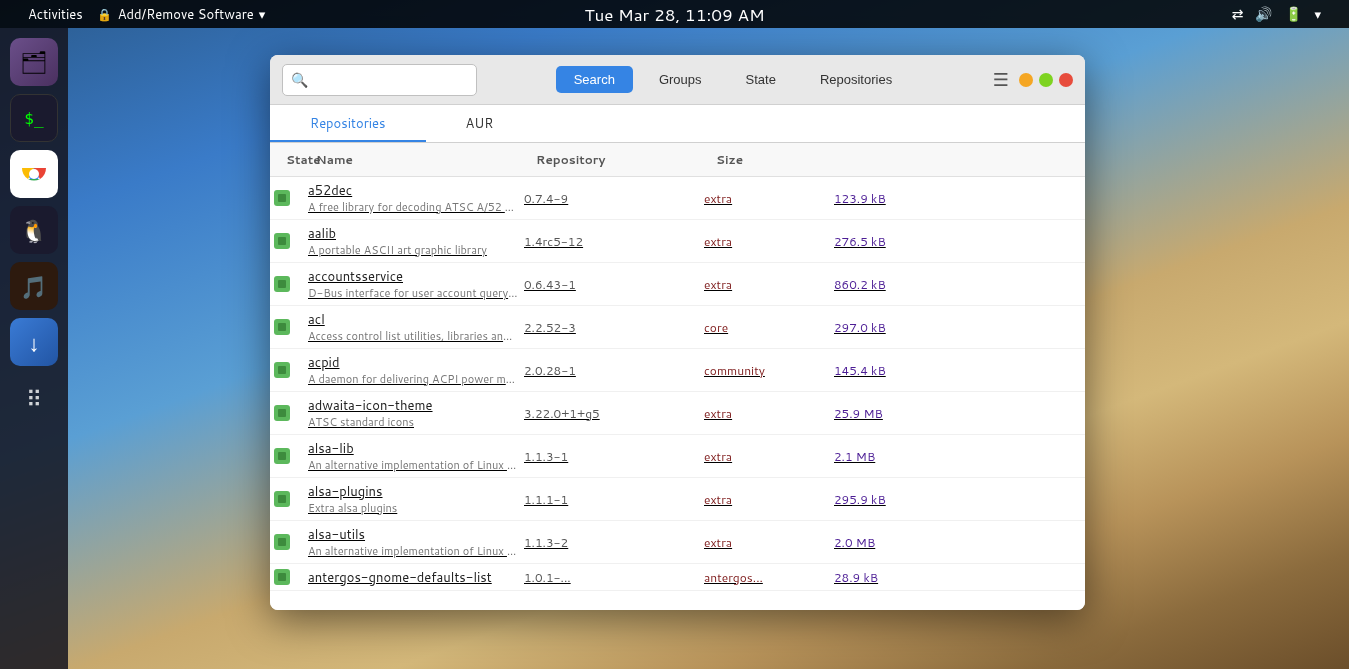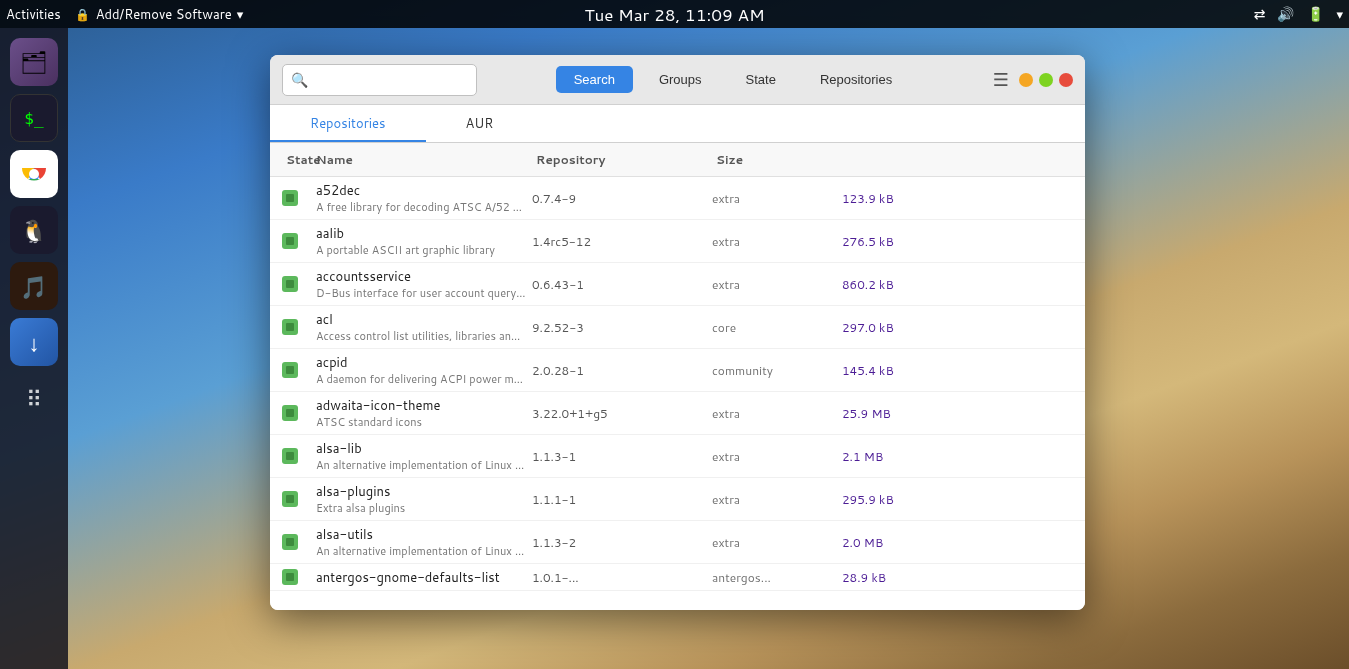--- a/index.html
+++ b/index.html
@@ -19,21 +19,21 @@
       position: relative;
     }
 
     
     .topbar {
       width: 100%;
       height: 28px;
       background: rgba(0,0,0,0.85);
       display: flex;
       align-items: center;
-      padding: 0 6px;
+      padding: 0 28px;
       position: absolute;
       top: 0;
       left: 0;
       z-index: 100;
     }
     .topbar-activities {
       color: white;
       font-size: 13px;
       font-weight: 500;
       margin-right: 15px;
@@ -229,24 +229,25 @@
       background: #f8f8f8;
       position: sticky;
       top: 0;
     }
     .list-header-col {
       padding: 2px 4px;
     }
     .pkg-row {
       display: grid;
       grid-template-columns: 30px 220px 180px 130px 120px;
-      padding: 4px 12px;
+      padding: 4px 4px;
       align-items: center;
       border-bottom: 1px solid #f0f0f0;
       font-size: 13px;
+      text-decoration: underline;
     }
     .pkg-state-icon {
       width: 16px;
       height: 16px;
       border-radius: 3px;
       background: #5cb85c;
       display: flex;
       align-items: center;
       justify-content: center;
     }
@@ -265,21 +266,21 @@
     }
     .pkg-desc {
       font-size: 11px;
       color: #777;
       overflow: hidden;
       text-overflow: ellipsis;
       white-space: nowrap;
       max-width: 210px;
     }
     .pkg-version { color: #555; font-size: 12px; }
-    .pkg-repo { color: #737373; font-size: 12px; }
+    .pkg-repo { color: #7f1d1d; font-size: 12px; }
     .pkg-size { color: #4c1d95; font-size: 12px; }
   </style>
 </head>
 <body>
 
 <div class="desktop">
 
   <div class="topbar">
     <span class="topbar-activities">Activities</span>
     <div class="topbar-app">
@@ -403,21 +404,21 @@
     <div class="pkg-size">860.2 kB</div>
   </div>
           <div class="pkg-row">
     <div>
       <div class="pkg-state-icon"></div>
     </div>
     <div class="pkg-name-col">
       <div class="pkg-name">acl</div>
       <div class="pkg-desc">Access control list utilities, libraries and hea</div>
     </div>
-    <div class="pkg-version">9.2.52-3</div>
+    <div class="pkg-version">2.2.52-3</div>
     <div class="pkg-repo">core</div>
     <div class="pkg-size">297.0 kB</div>
   </div>
           <div class="pkg-row">
     <div>
       <div class="pkg-state-icon"></div>
     </div>
     <div class="pkg-name-col">
       <div class="pkg-name">acpid</div>
       <div class="pkg-desc">A daemon for delivering ACPI power manag</div>

